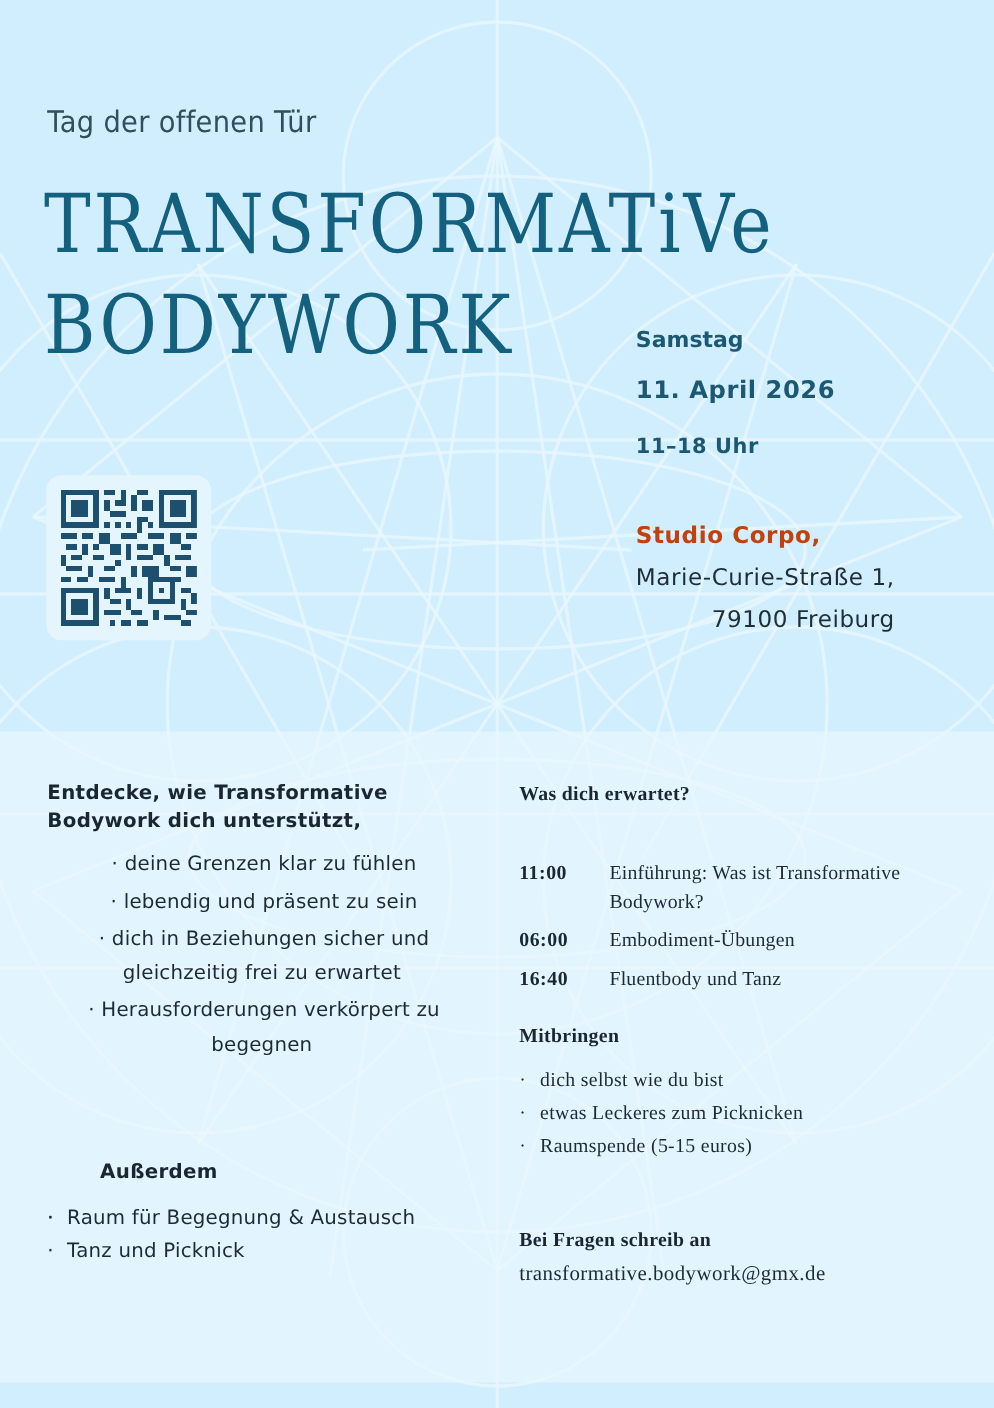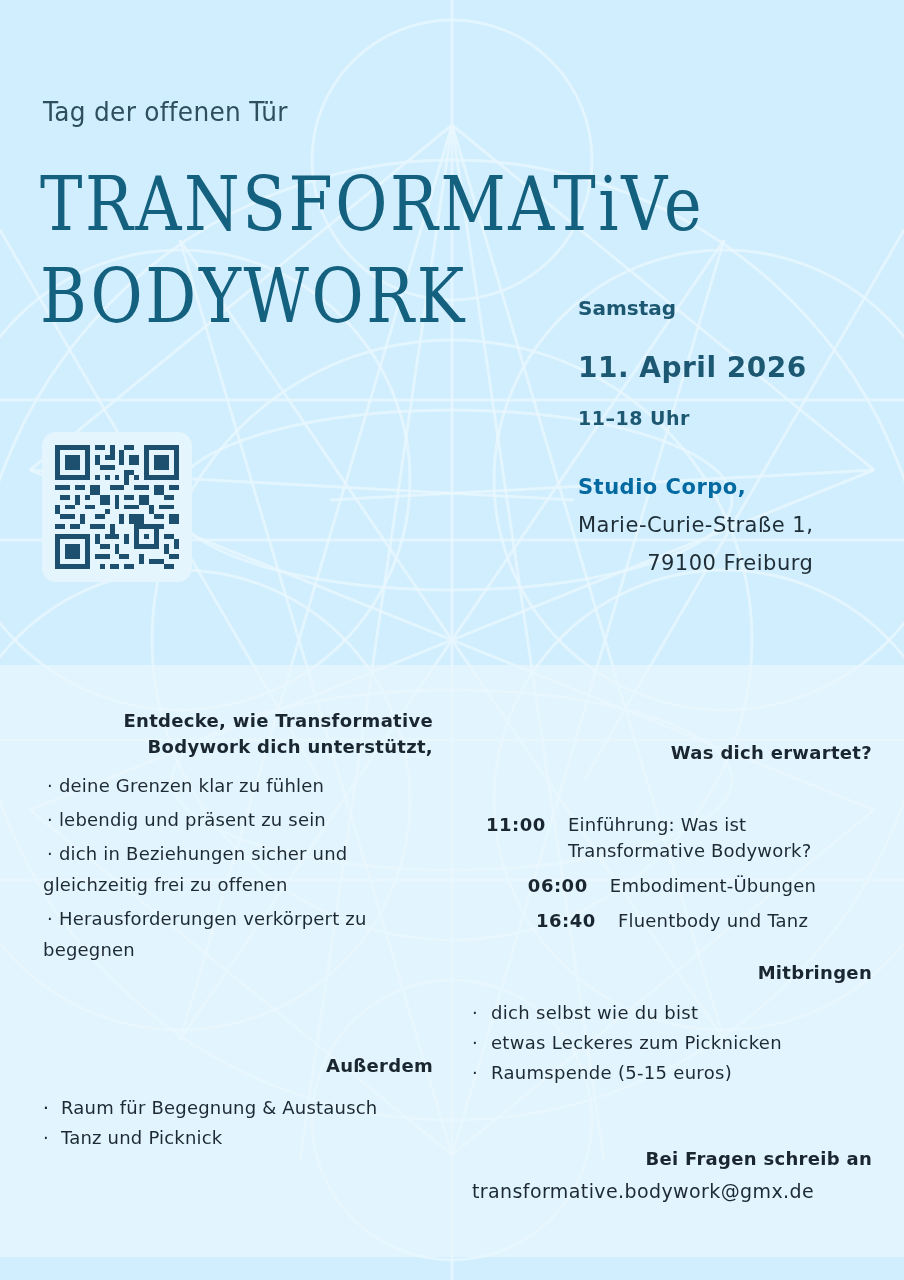--- a/index.html
+++ b/index.html
@@ -29,58 +29,57 @@
     color: #14607f; font-weight: normal;
     letter-spacing: 3px;
     transform: scaleX(0.86); transform-origin: left;
     white-space: nowrap;
   }
   .date-block {
     position: absolute; left: 578px; top: 290px;
     color: #1d5873;
   }
   .date-block .day { font-size: 20px; line-height: 36px; font-weight: 600; }
-  .date-block .date { font-size: 28px; line-height: 50px; font-weight: 600; margin-top: 17px; letter-spacing: 0.5px; }
+  .date-block .date { font-size: 22px; line-height: 50px; font-weight: 600; margin-top: 5px; letter-spacing: 0.5px; }
   .date-block .time { font-size: 19px; line-height: 50px; font-weight: 600; letter-spacing: 0.5px; }
   .address {
     position: absolute; left: 578px; top: 468px;
     font-size: 21px; line-height: 38px; letter-spacing: 0.5px;
   }
-  .address .venue { color: #0369a1; font-weight: 600; }
+  .address .venue { color: #c2410c; font-weight: 600; }
   .address .line { color: #1e2d36; text-align: right; }
 
   .qr-card {
     position: absolute; left: 42px; top: 432px;
     width: 150px; height: 150px; border-radius: 14px;
     background: #e5f5fd;
     display: flex; align-items: center; justify-content: center;
   }
 
   .left-col { position: absolute; left: 43px; top: 708px; width: 390px; }
-  .right-col { position: absolute; left: 472px; top: 740px; width: 400px; }
+  .right-col { position: absolute; left: 472px; top: 708px; width: 400px; font-family: Liberation Serif, serif; }
 
   h3 {
     font-size: 18px; line-height: 26px; font-weight: bold; color: #1a2630;
     letter-spacing: 0.3px;
-    text-align: right;
-  }
-  .bullets1 { list-style: none; margin-top: 10px; }
+  }
+  .bullets1 { list-style: none; margin-top: 10px; text-align: center; }
   .bullets1 li { font-size: 18px; line-height: 31px; color: #1e2a33; letter-spacing: 0.2px; margin-bottom: 3px; }
   .bullets1 li .dot { margin: 0 6px 0 4px; }
 
   .aus-heading { margin-top: 88px; margin-left: 48px; }
   .bullets2 { list-style: none; margin-top: 14px; }
   .bullets2 li {
     position: relative; padding-left: 18px;
     font-size: 18px; line-height: 30px; color: #1e2a33; letter-spacing: 0.2px;
   }
   .bullets2 li .dot { position: absolute; left: 0; top: 0; }
 
   .schedule { margin-top: 46px; }
-  .sched-row { display: flex; margin-bottom: 9px; justify-content: center; }
+  .sched-row { display: flex; margin-bottom: 9px; }
   .sched-time { width: 82px; font-size: 18px; line-height: 26px; font-weight: bold; color: #1a2630; letter-spacing: 0.5px; flex-shrink: 0; }
   .sched-desc { font-size: 18px; line-height: 26px; color: #1e2a33; letter-spacing: 0.2px; }
 
   .mit-heading { margin-top: 26px; }
   .bullets3 { list-style: none; margin-top: 12px; }
   .bullets3 li {
     position: relative; padding-left: 19px;
     font-size: 18px; line-height: 30px; color: #1e2a33; letter-spacing: 0.3px;
   }
   .bullets3 li .dot { position: absolute; left: 0; top: 0; }
@@ -236,21 +235,21 @@
         <rect x="22" y="24" width="2" height="1"></rect>
     </g>
   </svg>
 </div>
 
 <div class="left-col">
   <h3>Entdecke, wie Transformative Bodywork dich unterstützt,</h3>
   <ul class="bullets1">
     <li><span class="dot">·</span><span>deine Grenzen klar zu fühlen</span></li>
     <li><span class="dot">·</span><span>lebendig und präsent zu sein</span></li>
-    <li><span class="dot">·</span><span>dich in Beziehungen sicher und gleichzeitig frei zu offenen</span></li>
+    <li><span class="dot">·</span><span>dich in Beziehungen sicher und gleichzeitig frei zu erwartet</span></li>
     <li><span class="dot">·</span><span>Herausforderungen verkörpert zu begegnen</span></li>
   </ul>
 
   <h3 class="aus-heading">Außerdem</h3>
   <ul class="bullets2">
     <li><span class="dot">·</span></li>
     <li><span class="dot">·</span><span>Raum für Begegnung &amp; Austausch</span></li>
     <li><span class="dot">·</span><span>Tanz und Picknick</span></li>
   </ul>
 </div>

